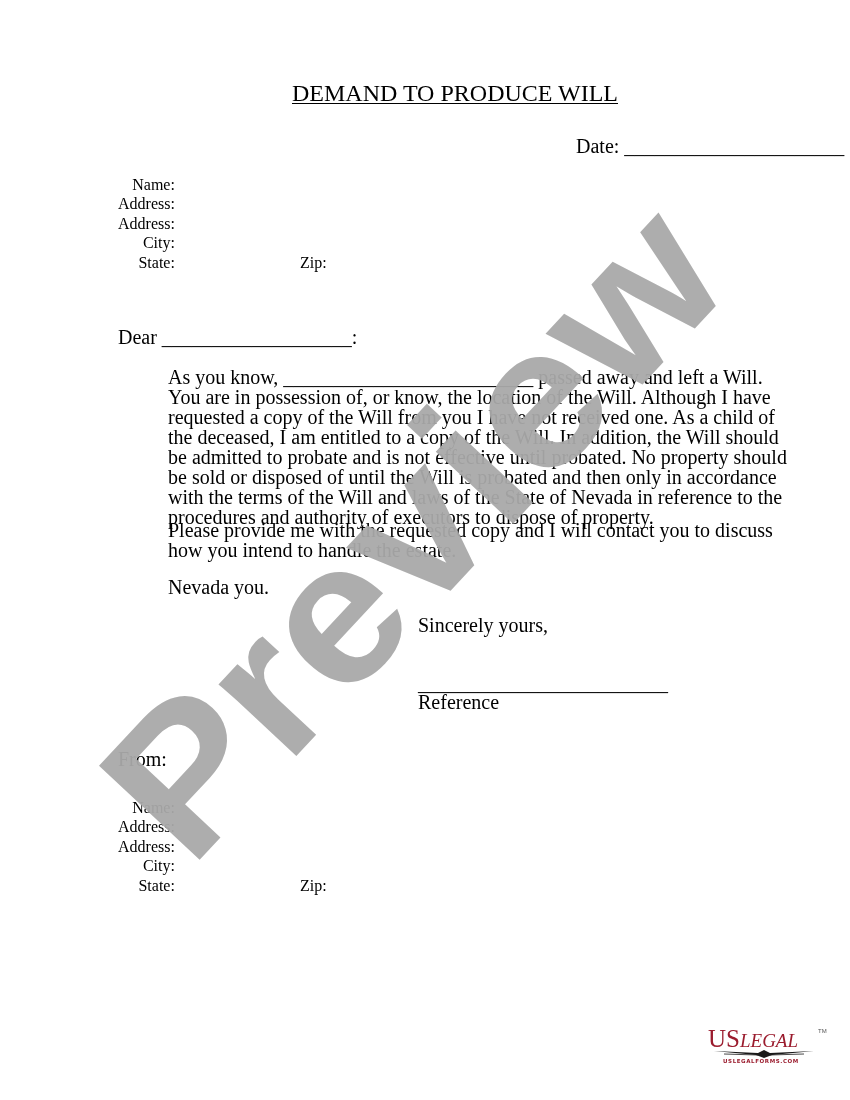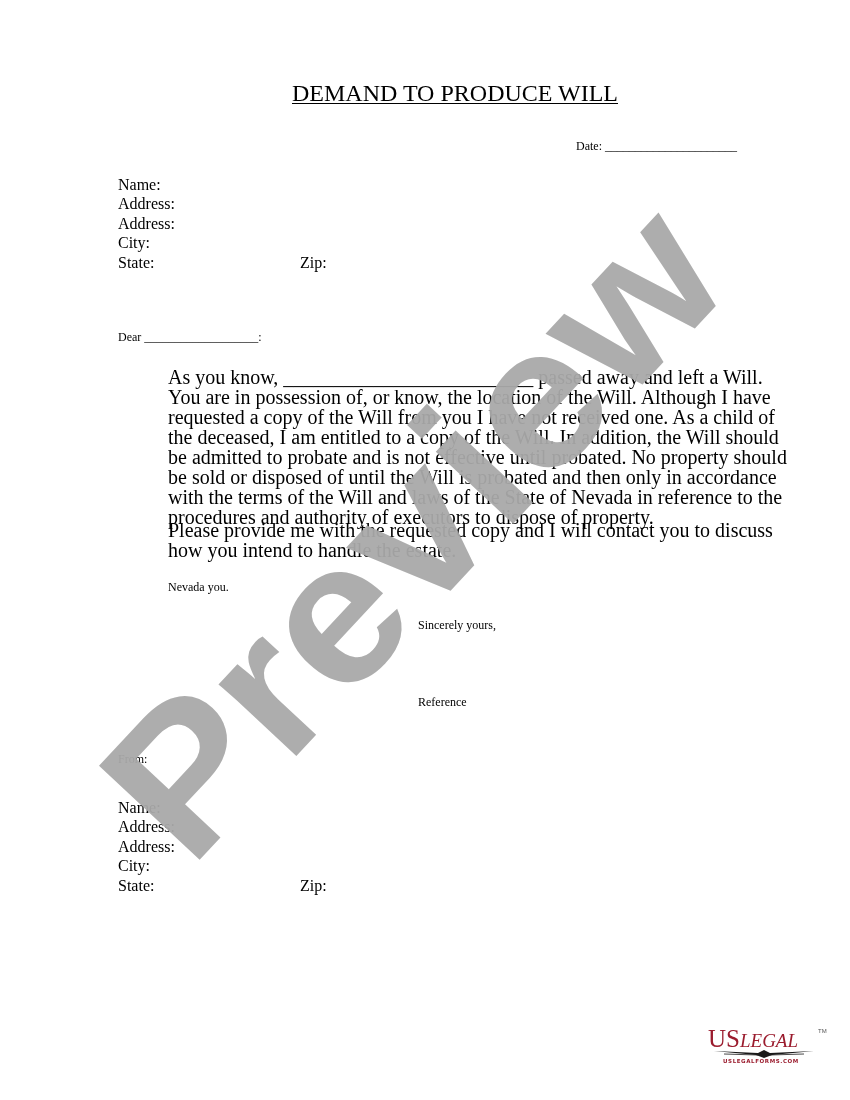--- a/index.html
+++ b/index.html
@@ -5,31 +5,31 @@
     html, body { margin: 0; padding: 0; }
     body {
       width: 850px; height: 1100px;
       background: #ffffff;
       position: relative;
       overflow: hidden;
       font-family: "Liberation Serif", "DejaVu Serif", serif;
       color: #000;
     }
     .page { position: absolute; left: 0; top: 0; width: 766px; height: 1100px; }
-    .t { position: absolute; font-size: 12px; line-height: 19.2px; white-space: pre; text-align: center; }
+    .t { position: absolute; font-size: 20px; line-height: 19.2px; white-space: pre; text-align: center; }
     .title {
       position: absolute; left: 0; width: 910px; top: 80px;
       text-align: center; font-size: 24px; text-decoration: underline;
       text-underline-offset: 2px; text-decoration-thickness: 1px;
     }
     .block { position: absolute; left: 118px; width: 680px; font-size: 20px; line-height: 20px; }
     .block p { margin: 0; text-align: left; }
     .indent { padding-left: 50px; }
     .addr { position: absolute; left: 118px; font-size: 16px; line-height: 19.4px; }
-    .addr .row { position: relative; height: 19.4px; }
+    .addr .row { position: relative; height: 19.4px; text-align: right; }
     .addr .zip { position: absolute; left: 182px; top: 0; }
 
     .watermark {
       position: absolute; left: 0; top: 0; width: 850px; height: 1100px;
       pointer-events: none;
     }
     .logo { position: absolute; left: 706px; top: 1025px; width: 120px; height: 45px; }
     .logo .brand {
       position: absolute; left: 2px; top: 0px;
       font-family: "Liberation Serif", serif; font-size: 25px; color: #9b1c2e;
@@ -70,20 +70,21 @@
   </div>
 
   <div class="block" style="top:520px;">
     <p class="indent">Please provide me with the requested copy and I will contact you to discuss how you intend to handle the estate.</p>
   </div>
 
   <div class="t" style="left:168px; top:578px;">Nevada you.</div>
 
   <div class="t" style="left:418px; top:616px;">Sincerely yours,</div>
 
+  <div class="t" style="left:418px; top:674px;">_________________________</div>
   <div class="t" style="left:418px; top:693px;">Reference</div>
 
   <div class="t" style="left:118px; top:750px;">From:</div>
 
   <div class="addr" style="top:798px;">
     <div class="row"><span>Name:</span></div>
     <div class="row"><span>Address:</span></div>
     <div class="row"><span>Address:</span></div>
     <div class="row"><span>City:</span></div>
     <div class="row">

